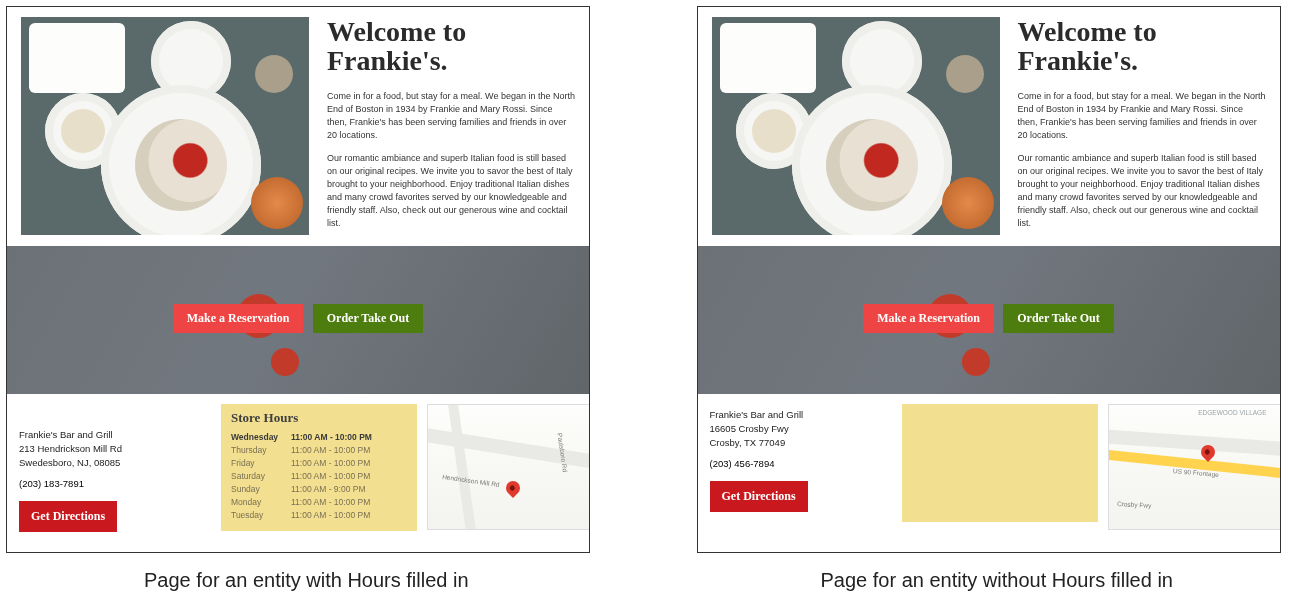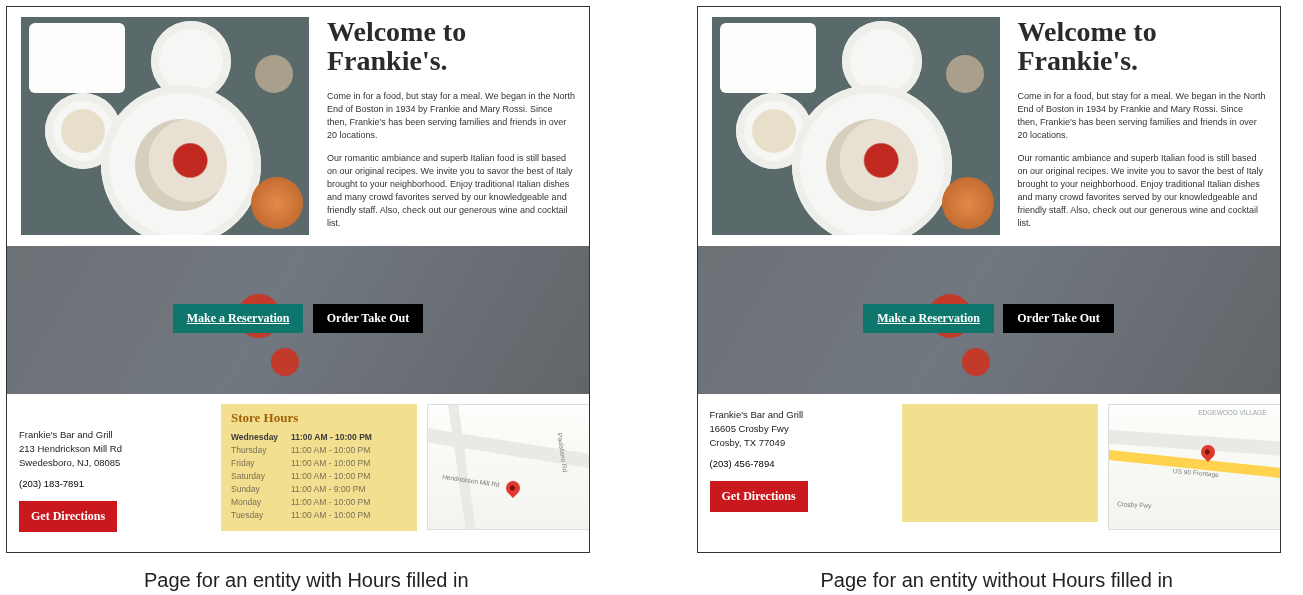--- a/index.html
+++ b/index.html
@@ -24,33 +24,33 @@
   .hero-text h1 { font-family: Georgia, 'Times New Roman', serif; font-weight: 900; font-size: 28px; line-height: 1.05; color: #2b2b2b; margin-bottom: 14px; }
   .hero-text p { font-size: 9px; line-height: 1.45; color: #333; margin-bottom: 10px; }
 
   .cta-band { height: 148px; background: #6e7478; position: relative; overflow: hidden; }
   .band-bg { position:absolute; inset:0; background: linear-gradient(120deg,#6b7175 0%,#727880 45%,#5f6468 100%); opacity:.9;}
   .tom { position:absolute; border-radius:50%; background:#c23b2a;}
   .t1{width:44px;height:44px;left:230px;top:48px;}
   .t2{width:28px;height:28px;left:264px;top:102px;}
   .cta-row { position: relative; top: 58px; text-align: center; }
   .btn { display: inline-block; padding: 7px 14px; font-weight: bold; font-size: 12px; font-family: Georgia, serif; color: #fff; cursor: pointer; margin: 0 3px; border:0;}
-  .btn.red { background: #0f766e; text-decoration: underline; }
-  .btn.blk { background: #000000; }
+  .btn.red { background: #ef4444; }
+  .btn.blk { background: #4d7c0f; }
 
   .info { flex: 1; display: flex; padding: 10px 12px 10px 12px; gap: 10px; }
   .info-left { width: 162px; flex-shrink:0; padding-top: 24px;}
   .info-left .loc { font-size: 9.5px; line-height: 1.45; color: #222; margin-bottom: 8px;}
   .info-left .tel { font-size: 9.5px; margin-bottom: 12px; }
   .dir-btn { background:#c9191f; color:#fff; font-family:Georgia,serif; font-weight:bold; font-size:12px; padding:8px 12px; border:0; cursor:pointer;}
 
   .info-mid { flex:1;}
   .status { font-family: Georgia, serif; font-weight: 900; font-size: 15.5px; color:#222; text-align:center; margin: 2px 0 6px 0;}
   .hours-box { background:#f2df8f; padding:6px 10px 10px 10px; width: 196px; }
-  .hours-box .hdr { color:#a16207; font-family:Georgia,serif; font-weight:900; font-size:13px; margin-bottom:4px;}
+  .hours-box .hdr { color:#404040; font-family:Georgia,serif; font-weight:900; font-size:13px; margin-bottom:4px;}
   .hrow { display:flex; font-size:8.5px; color:#7a7055; padding:1.5px 0;}
   .hrow.act { color:#3b3b3b; font-weight:bold;}
   .hrow .d { width:60px;}
   .empty-box { background:#f2df8f; width: 196px; height: 118px;}
   .info .spacer { flex-shrink:0;}
   .info-mid .shift { padding-left: 30px;}
 
   .info-right { width:182px; flex-shrink:0; position:relative; }
   .map { width:100%; height:126px; background: linear-gradient(#fdfdfb,#f3f3ef); border:1px solid #ddd; position:relative; overflow:hidden;}
   .road { position:absolute; background:#e9e9e5;}

